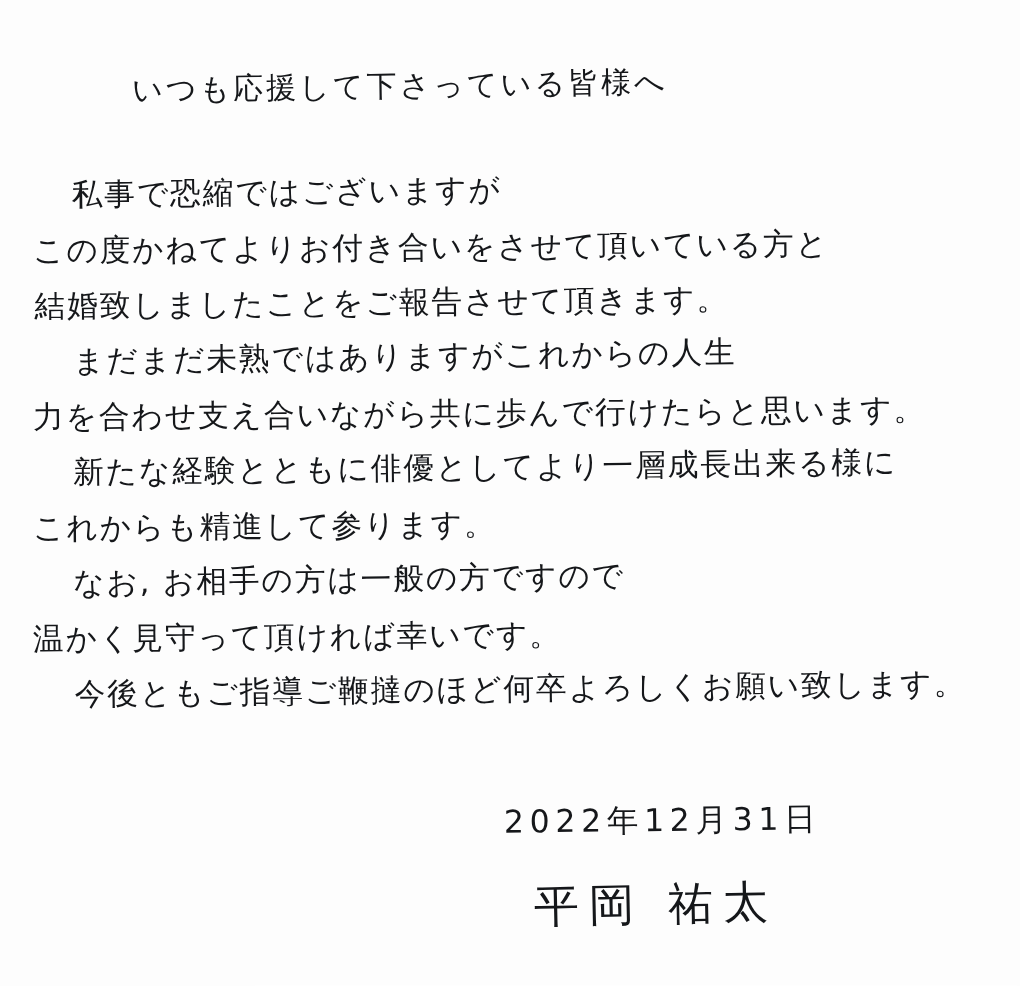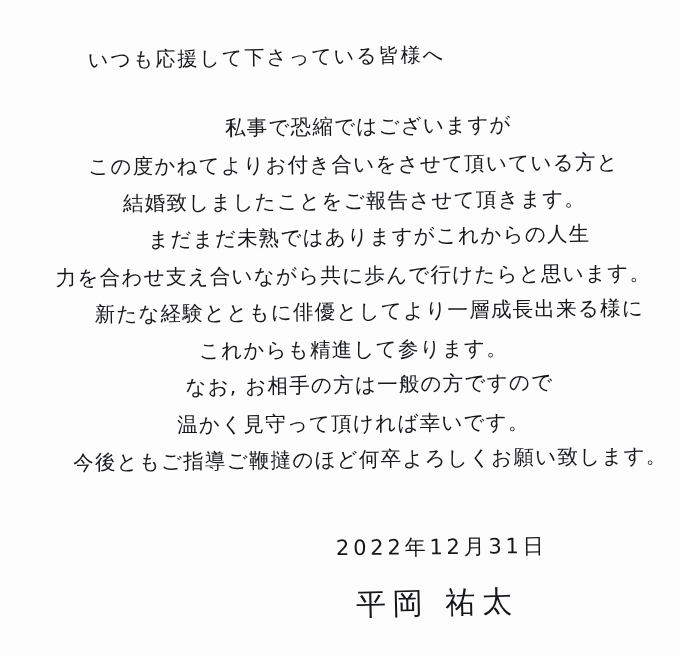--- a/index.html
+++ b/index.html
@@ -14,21 +14,20 @@
     font-family: "DejaVu Sans", "Liberation Sans", sans-serif;
     color: #141414;
   }
 
   .sheet {
     position: relative;
     width: 680px;
     height: 657px;
     background: #fdfdfd;
     box-sizing: border-box;
-    text-align: center;
   }
 
   
   .hw {
     font-family: "DejaVu Sans", "Liberation Sans", sans-serif;
     color: #15171a;
     letter-spacing: 0.06em;
     white-space: pre;
   }
 
@@ -39,21 +38,20 @@
     font-size: 20px;
     transform: rotate(-0.9deg);
     letter-spacing: 0.10em;
   }
 
   .body-block {
     position: absolute;
     top: 112px;
     left: 22px;
     right: 16px;
-    margin-left: 21px;
   }
 
   .line {
     font-size: 20.5px;
     line-height: 37px;
     white-space: pre;
     transform-origin: left center;
   }
 
   

